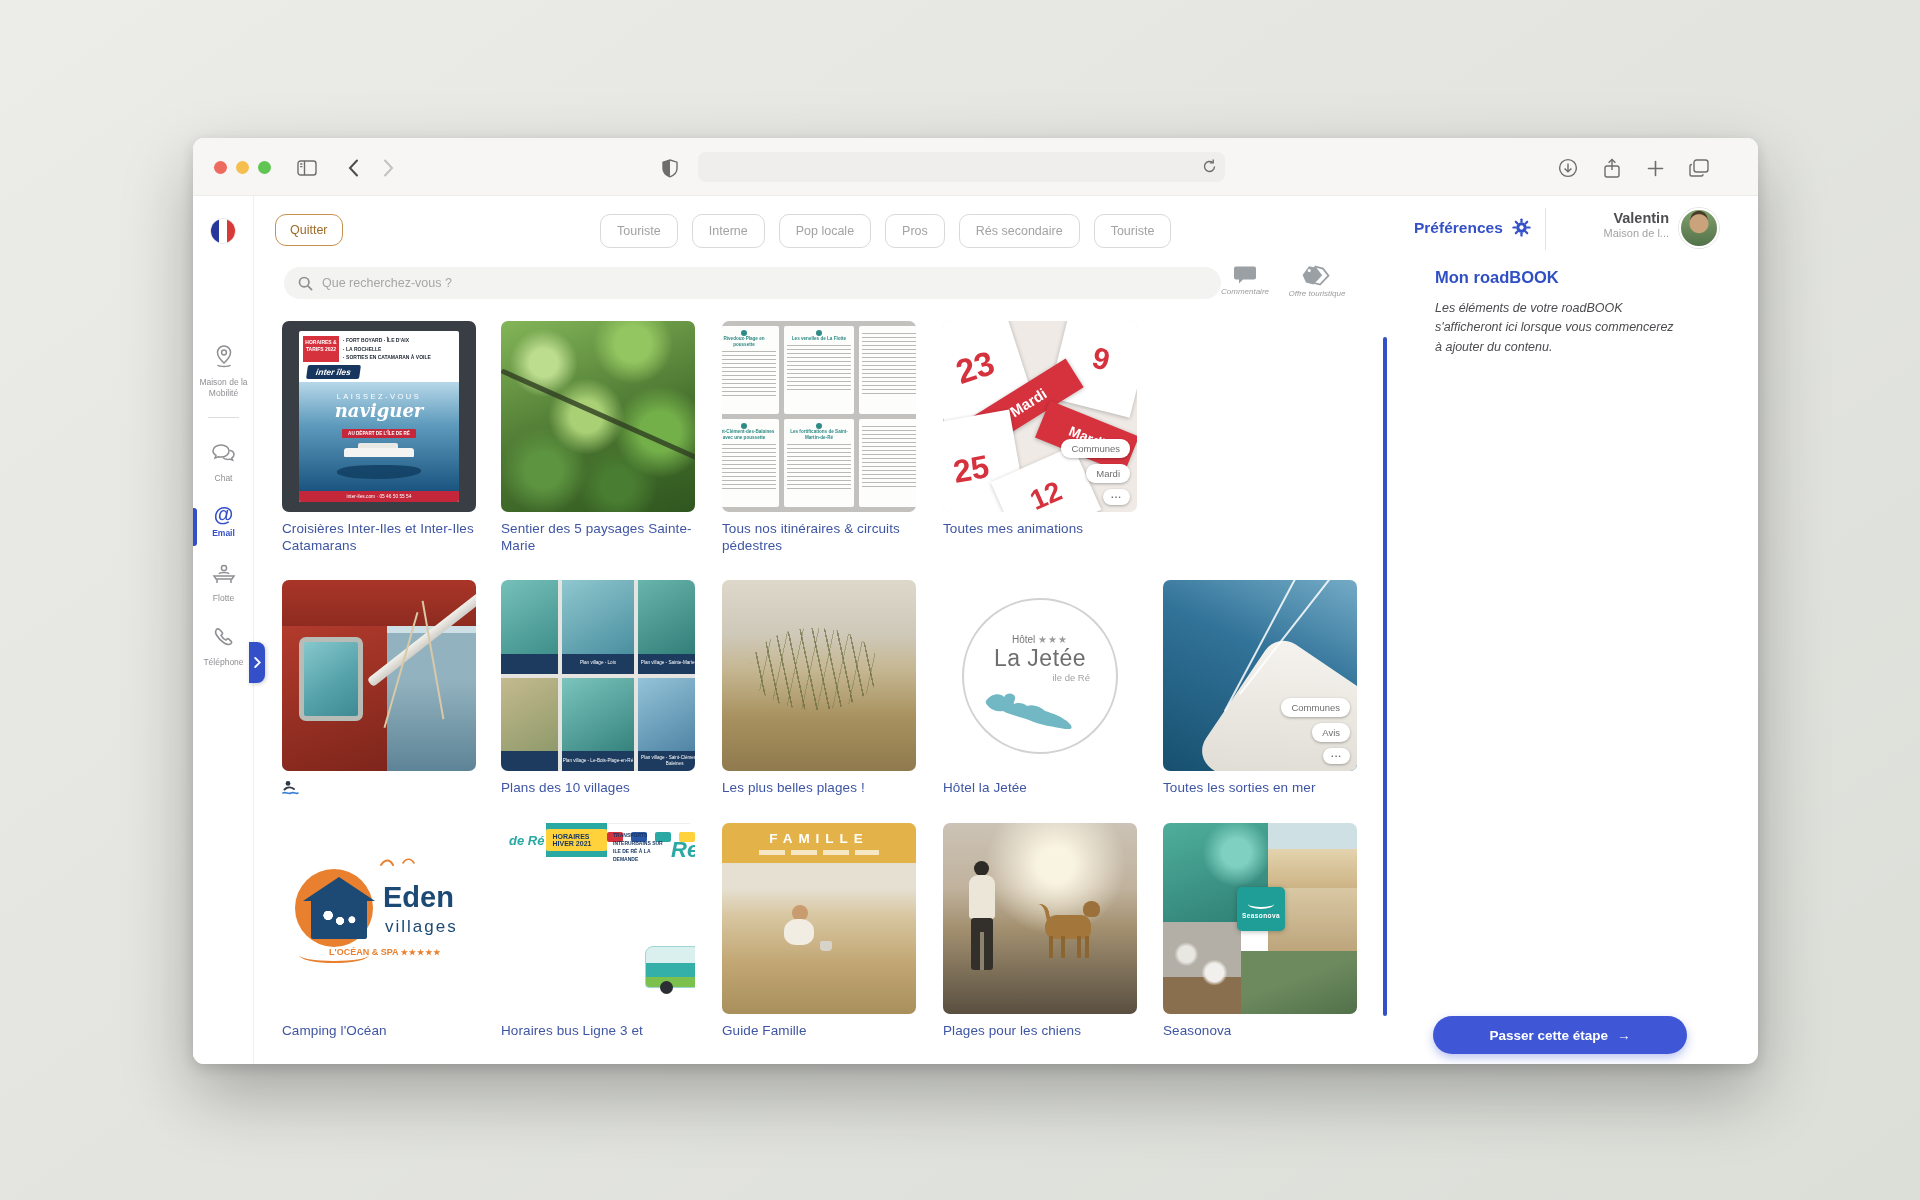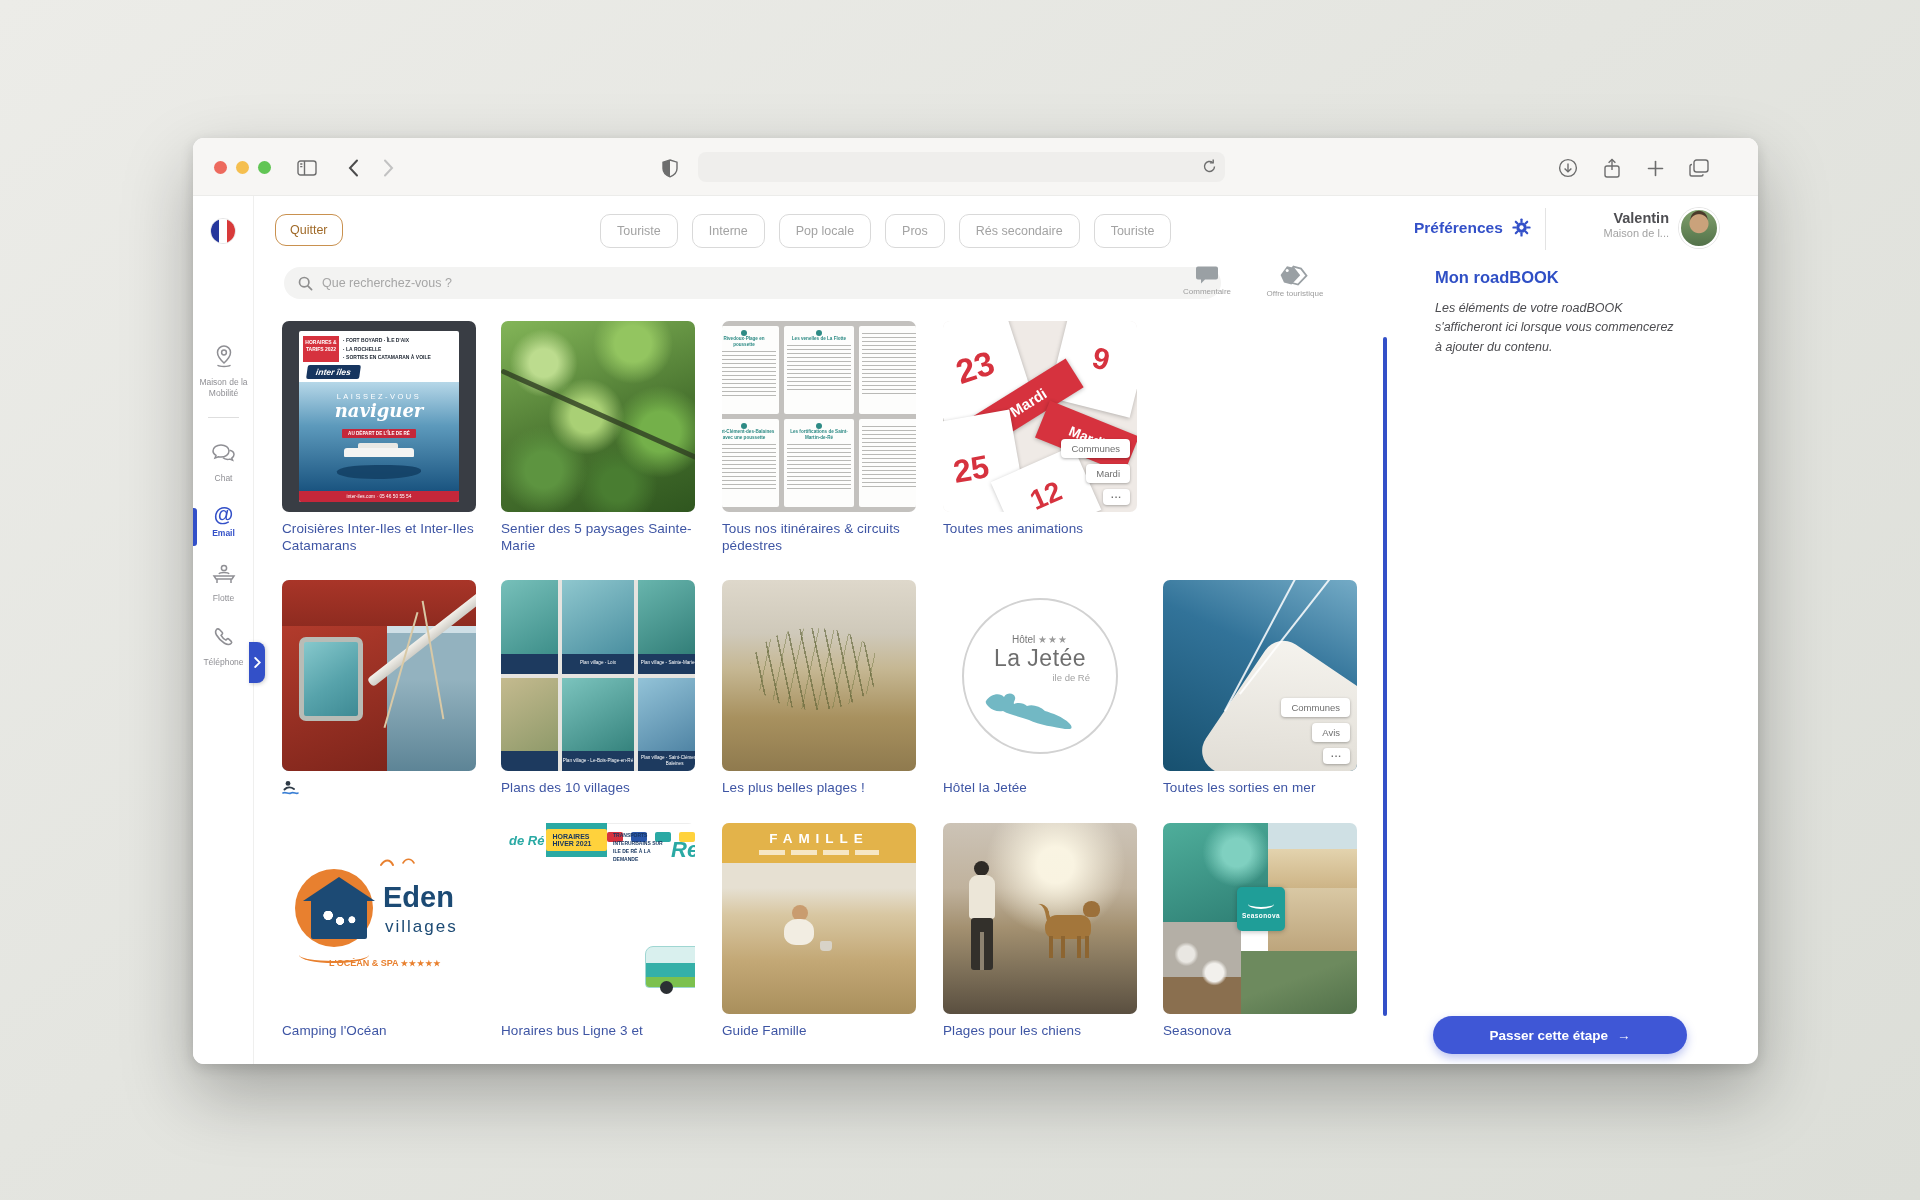--- a/index.html
+++ b/index.html
@@ -31,21 +31,21 @@
   .s-div{position:absolute; left:15px; top:221px; width:31px; height:1px; background:#dedede;}
   .active-bar{position:absolute; left:0; top:312px; width:4px; height:38px; background:#3350c8; border-radius:0 3px 3px 0;}
   .expand-tab{position:absolute; left:56px; top:504px; width:16px; height:41px; background:#3350c8; border-radius:0 8px 8px 0; display:flex; align-items:center; justify-content:center; box-shadow:1px 1px 4px rgba(0,0,0,.2);}
   
   .quit-btn{position:absolute; left:82px; top:76px; padding:8px 14px; border:1.5px solid #c9914f; border-radius:11px; color:#a06a28; font-size:12.5px; background:#fff;}
   .filters{position:absolute; left:407px; top:76px; display:flex; gap:14px;}
   .filter{border:1px solid #d9d9d9; border-radius:10px; color:#a3a3a3; font-size:12.5px; padding:9px 16px; background:#fff; white-space:nowrap;}
   .search{position:absolute; left:91px; top:129px; width:937px; height:32px; background:#f3f3f2; border-radius:16px; display:flex; align-items:center; padding:0 14px; gap:9px;}
   .search input{border:none; outline:none; background:transparent; font-size:12.5px; flex:1; color:#555; font-family:"Liberation Sans",sans-serif;}
   .search input::placeholder{color:#a6a6a6;}
-  .tools{position:absolute; left:978px; top:127px; display:flex; gap:16px;}
+  .tools{position:absolute; left:1016px; top:127px; display:flex; font-style:italic;}
   .tool{display:flex; flex-direction:column; align-items:center; width:72px;}
   .tool .t-lbl{font-size:8px; color:#9d9d9d; margin-top:3px; white-space:nowrap;}
   
   .prefs{position:absolute; left:1221px; top:80px; display:flex; align-items:center; gap:9px;}
   .prefs .p-lbl{color:#3350c8; font-size:15.5px; font-weight:bold;}
   .hdr-div{position:absolute; left:1352px; top:70px; width:1px; height:42px; background:#e3e3e3;}
   .user{position:absolute; left:1340px; top:72px; width:136px; text-align:right;}
   .user .u-name{font-size:14.5px; font-weight:bold; color:#4e4e52;}
   .user .u-sub{font-size:11px; color:#a3a3a3; margin-top:1px;}
   .avatar{position:absolute; left:1486px; top:70px; width:40px; height:40px; border-radius:50%;
@@ -56,21 +56,21 @@
   .rb-text{position:absolute; left:1242px; top:161px; width:248px; font-size:12.5px; font-style:italic; color:#4c4c50; line-height:1.55;}
   .track{position:absolute; left:1190px; top:199px; width:4px; height:679px; background:#3350c8; border-radius:2px;}
   .skip-btn{position:absolute; left:1240px; top:878px; width:254px; height:38px; background:#3f57d6; border:none; border-radius:19px; color:#fff; font-weight:bold; font-size:13.5px; display:flex; align-items:center; justify-content:center; gap:9px; box-shadow:0 4px 10px rgba(63,87,214,.35);}
   
   .card{position:absolute; width:194px;}
   .c1{left:89px;} .c2{left:308px;} .c3{left:529px;} .c4{left:750px;} .c5{left:970px;}
   .r1{top:183px;} .r2{top:442px;} .r3{top:685px;}
   .thumb{width:194px; height:191px; border-radius:7px; overflow:hidden; position:relative; background:#eee;}
   .card-title{margin-top:9px; font-size:13.5px; color:#3e55a4; line-height:1.25; letter-spacing:.1px;}
   .pillcol{position:absolute; right:7px; bottom:7px; display:flex; flex-direction:column; align-items:flex-end; gap:6px;}
-  .pill{background:#fff; color:#6f6f6f; font-size:9.5px; padding:4px 10px; border-radius:4px; box-shadow:0 1px 3px rgba(0,0,0,.3);}
+  .pill{background:#fff; color:#6f6f6f; font-size:9.5px; padding:4px 10px; border-radius:9px; box-shadow:0 1px 3px rgba(0,0,0,.3);}
   .pill.dots{padding:0px 8px 5px; font-weight:bold; letter-spacing:1px;}
   
   .t-poster{background:#393d44; padding:10px 17px;}
   .poster{height:100%; background:#fff; display:flex; flex-direction:column; overflow:hidden; border-radius:2px;}
   .p-top{display:flex; gap:4px; padding:5px 4px 3px;}
   .p-badge{background:#d6323e; color:#fff; font-size:5px; font-weight:bold; line-height:1.3; padding:3px 2px; width:36px; text-align:center; flex:none;}
   .p-bullets{font-size:5px; font-weight:bold; color:#1c2430; line-height:1.7;}
   .p-logo{align-self:flex-start; margin-left:8px; background:#16355f; color:#fff; font-style:italic; font-weight:bold; font-size:8.5px; padding:2px 9px; border-radius:2px; transform:skew(-8deg);}
   .p-sea{flex:1; margin-top:3px; background:linear-gradient(180deg,#b6d7e8 0%, #5d9abc 40%, #1a5480 100%); color:#fff; text-align:center; padding-top:10px; position:relative;}
   .p-l1{font-size:7.5px; letter-spacing:2.5px;}
@@ -143,21 +143,21 @@
   .eden .circle-o{position:absolute; left:0; top:10px; width:78px; height:78px; background:#e8802f; border-radius:50%;}
   .eden .house{position:absolute; left:16px; top:40px; width:56px; height:40px; background:#1c4a74; border-radius:2px;}
   .eden .roof{position:absolute; left:8px; top:18px; width:0; height:0; border-left:36px solid transparent; border-right:36px solid transparent; border-bottom:24px solid #1c4a74;}
   .eden .fam{position:absolute; left:28px; top:52px; width:34px; height:22px;
     background:radial-gradient(circle at 15% 20%, #fff 0 4.5px, transparent 5px),
                radial-gradient(circle at 50% 45%, #fff 0 3.8px, transparent 4.4px),
                radial-gradient(circle at 85% 40%, #fff 0 3.2px, transparent 3.8px);}
   .eden .bird{position:absolute; left:84px; top:-4px;}
   .eden .e-main{position:absolute; left:88px; top:22px; font-size:29px; font-weight:bold; color:#1c4a74;}
   .eden .e-sub{position:absolute; left:90px; top:58px; font-size:17px; color:#1c4a74; letter-spacing:2px;}
-  .eden .e-tag{position:absolute; left:34px; top:99px; width:140px; font-size:9px; font-weight:bold; color:#e8802f; white-space:nowrap;}
+  .eden .e-tag{position:absolute; left:34px; top:88px; width:140px; font-size:9px; font-weight:bold; color:#e8802f; white-space:nowrap;}
   .eden .e-tag .st{font-size:8px; letter-spacing:1px;}
   .eden .e-curve{position:absolute; left:4px; top:88px; width:70px; height:16px; border-bottom:2px solid #e8802f; border-radius:0 0 50% 50%;}
   
   .t-bus{background:#fff; display:flex; flex-direction:row;}
   .b-head{display:flex; height:34px;}
   .b-logo{flex:1; display:flex; align-items:center; padding-left:8px; font-size:13px; font-weight:bold; font-style:italic; color:#2aa9a4;}
   .b-yellowwrap{width:58%; background:#2aa9a4; display:flex; align-items:center; justify-content:center;}
   .b-yellow{background:#ffd23c; color:#16355f; font-size:7px; font-weight:bold; padding:4px 7px; border-radius:2px;}
   .b-body{flex:1; position:relative;}
   .b-side{position:absolute; left:6px; top:8px; width:52px; font-size:5px; font-weight:bold; color:#16355f; line-height:1.6;}

